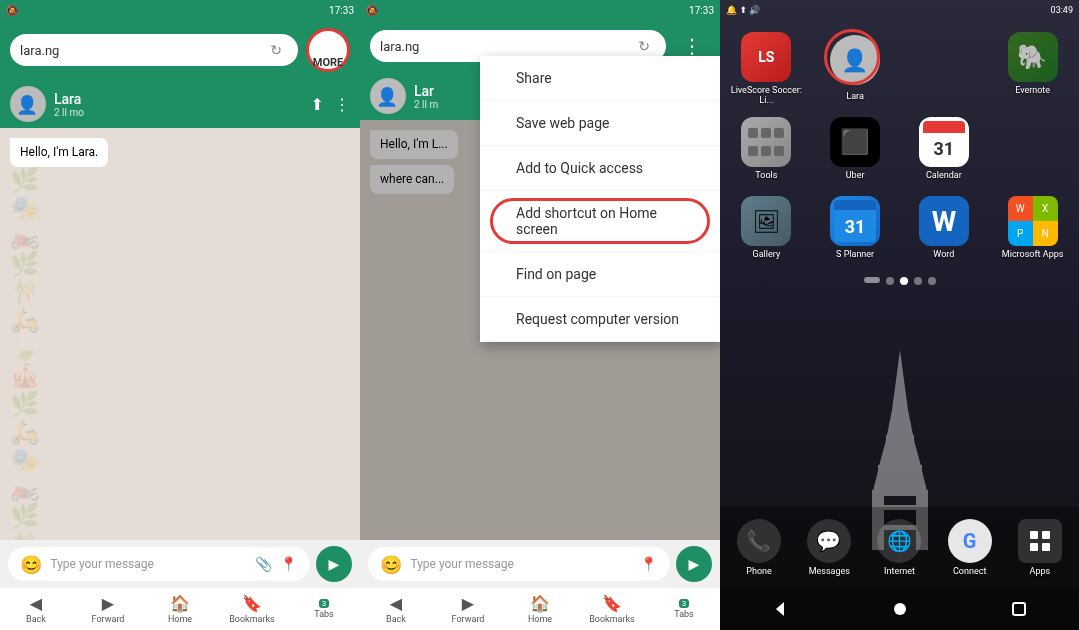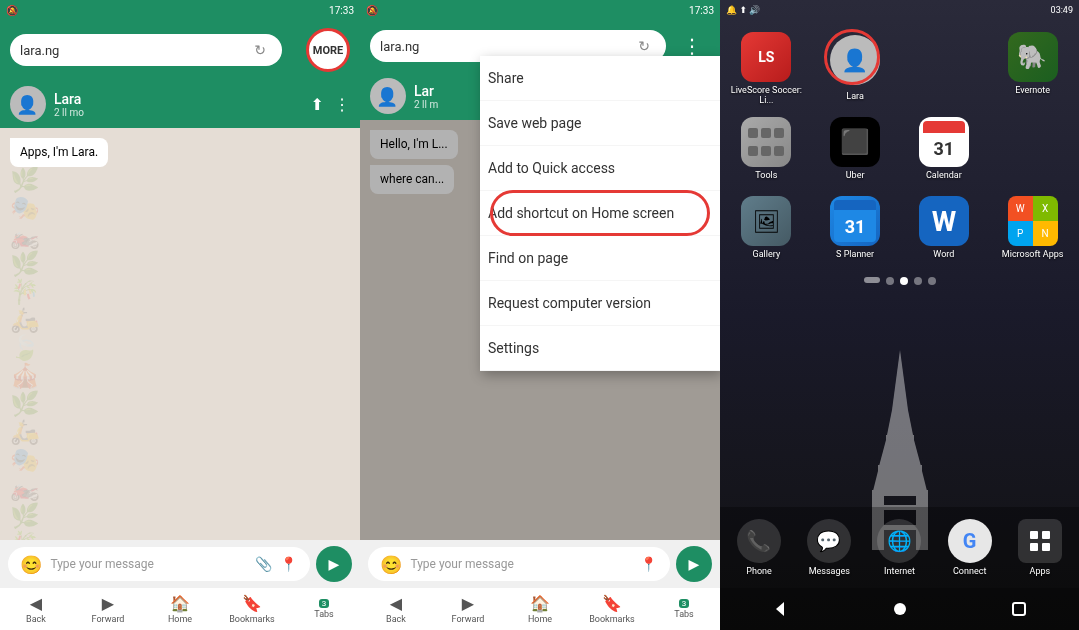--- a/index.html
+++ b/index.html
@@ -75,27 +75,26 @@
       font-size: 13px;
       color: #333;
     }
     .more-btn {
       background: white;
       border: 3px solid #e53935;
       border-radius: 50%;
       width: 44px;
       height: 44px;
       display: flex;
-      align-items: center;
+      align-items: flex-end;
       justify-content: center;
       font-size: 11px;
       font-weight: bold;
       color: #333;
       flex-shrink: 0;
-      margin-left: 16px;
     }
     .refresh-icon {
       color: #888;
       font-size: 14px;
       margin-left: auto;
       margin-right: 6px;
     }
 
     
     .chat-contact-bar {
@@ -238,21 +237,21 @@
     .dropdown-overlay {
       position: absolute;
       top: 56px;
       right: 0;
       width: 240px;
       background: white;
       box-shadow: 2px 4px 12px rgba(0,0,0,0.3);
       z-index: 10;
     }
     .dropdown-item {
-      padding: 14px 8px;
+      padding: 14px 36px;
       font-size: 14px;
       color: #333;
       border-bottom: 1px solid #f5f5f5;
       cursor: pointer;
     }
     .dropdown-item.highlighted {
       position: relative;
     }
     .highlight-circle {
       position: absolute;
@@ -418,21 +417,21 @@
       <span>⋮</span>
     </div>
   </div>
 
   <div class="chat-bg">
     <div class="chat-bg-icons">
       🛵🌿🎭🏍️🌿🎋🛵🍃🎪🌿🛵🎭🏍️🌿🎋🛵🍃🎪🌿🛵🎭🏍️🌿🎋🛵🍃
     </div>
     <div class="chat-messages">
       <div class="bubble bubble-received">
-        <span>Apps, I'm Lara.</span>
+        <span>Hello, I'm Lara.</span>
       </div>
     </div>
   </div>
 
   <div class="input-bar">
     <div class="msg-input">
       <span class="emoji-icon">😊</span>
       <span style="flex:1; color:#999; font-size:12px;">Type your message</span>
       <span style="font-size:14px; color:#888">📎</span>
       <span style="font-size:14px; color:#888">📍</span>
@@ -512,23 +511,20 @@
     </div>
     <div class="dropdown-item highlighted">
       <span>Add shortcut on Home screen</span>
       <div class="highlight-circle"></div>
     </div>
     <div class="dropdown-item">
       <span>Find on page</span>
     </div>
     <div class="dropdown-item">
       <span>Request computer version</span>
-    </div>
-    <div class="dropdown-item">
-      <span>Settings</span>
     </div>
   </div>
 
   <div class="input-bar">
     <div class="msg-input">
       <span class="emoji-icon">😊</span>
       <span style="flex:1; color:#999; font-size:12px;">Type your message</span>
       <span style="font-size:14px; color:#888">📍</span>
     </div>
     <div class="send-btn">▶</div>

